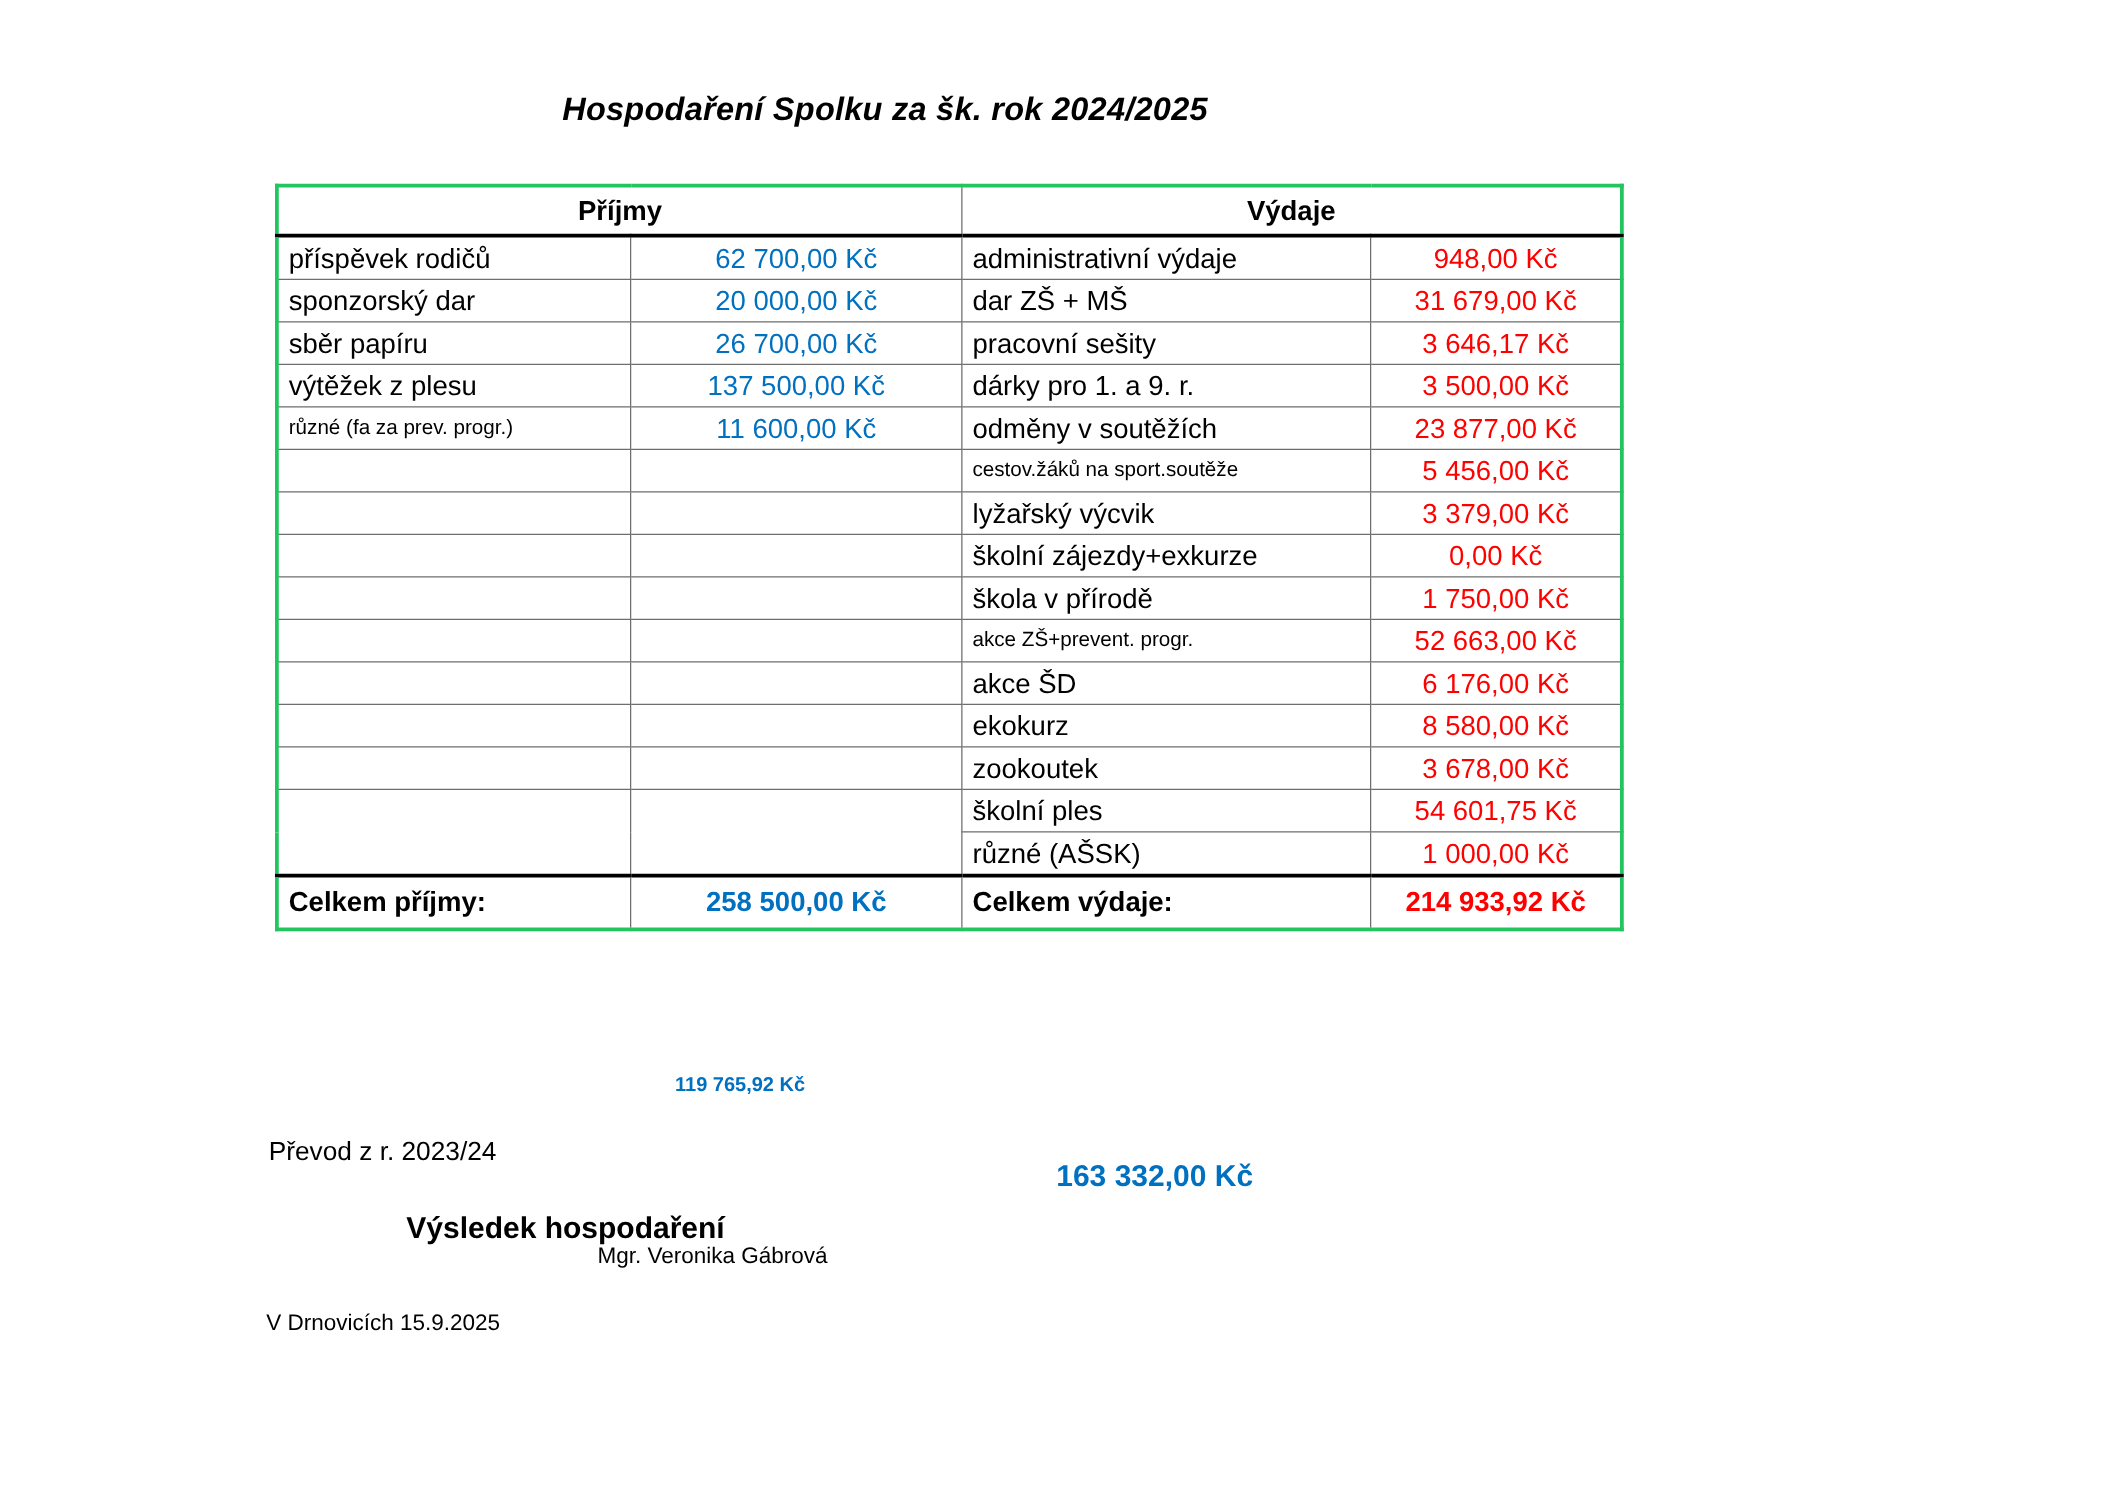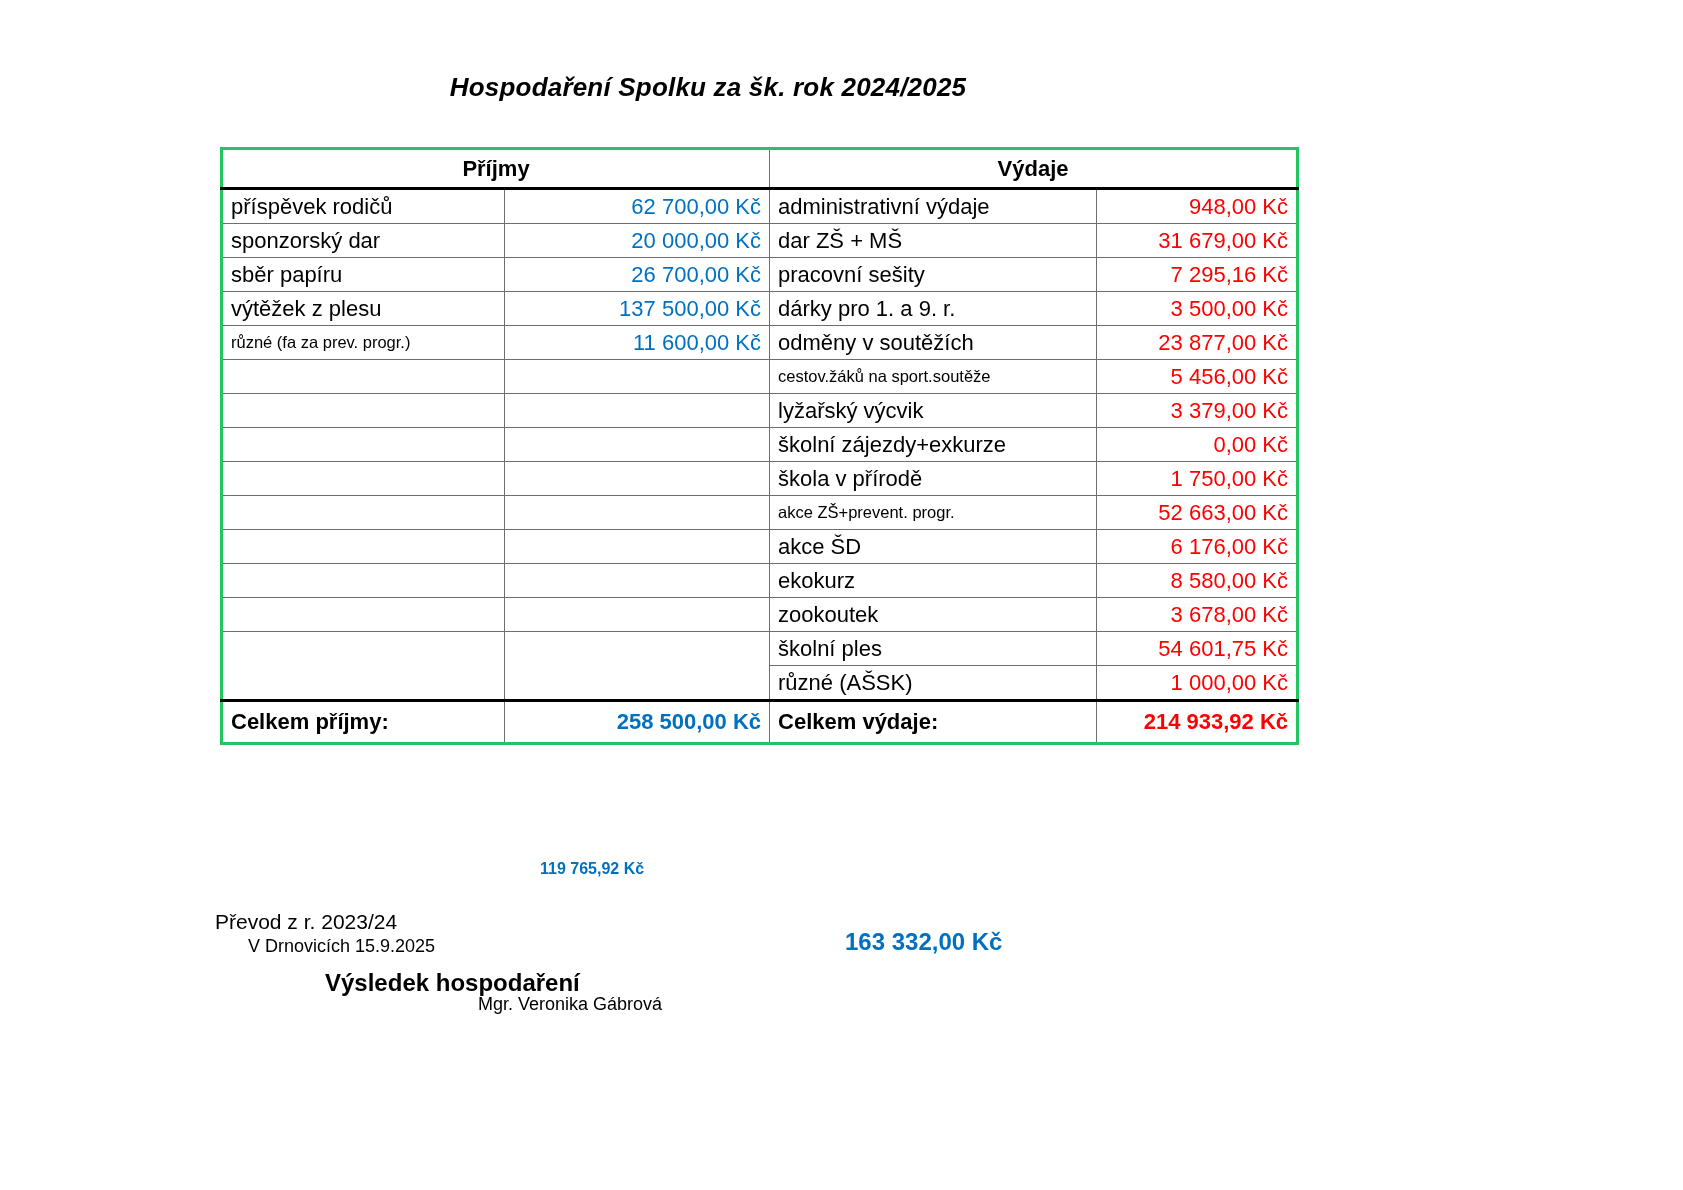--- a/index.html
+++ b/index.html
@@ -48,21 +48,21 @@
   table.fin td {
     border: 1.4px solid #6e6e6e;
     height: 33px;
     font-size: 22px;
     padding: 0 8px;
     overflow: hidden;
     white-space: nowrap;
     vertical-align: middle;
   }
   table.fin td.lbl { text-align: left; }
-  table.fin td.amt { text-align: right; margin-left: 43px; }
+  table.fin td.amt { text-align: center; margin-left: 43px; }
   table.fin td.small { font-size: 16.5px; }
   table.fin tr.totals td {
     border-top: 3px solid #000000;
     height: 40px;
     font-weight: bold;
   }
   .blue { color: #0070C0; }
   .red  { color: #FF0000; }
   .summary-label {
     position: absolute;
@@ -118,21 +118,21 @@
         <tr>
           <td class="lbl">sponzorský dar</td>
           <td class="amt blue">20 000,00 Kč</td>
           <td class="lbl">dar ZŠ + MŠ</td>
           <td class="amt red">31 679,00 Kč</td>
         </tr>
         <tr>
           <td class="lbl">sběr papíru</td>
           <td class="amt blue">26 700,00 Kč</td>
           <td class="lbl">pracovní sešity</td>
-          <td class="amt red">7 295,16 Kč</td>
+          <td class="amt red">3 646,17 Kč</td>
         </tr>
         <tr>
           <td class="lbl">výtěžek z plesu</td>
           <td class="amt blue">137 500,00 Kč</td>
           <td class="lbl">dárky pro 1. a 9. r.</td>
           <td class="amt red">3 500,00 Kč</td>
         </tr>
         <tr>
           <td class="lbl small">různé (fa za prev. progr.)</td>
           <td class="amt blue">11 600,00 Kč</td>
@@ -207,16 +207,16 @@
       </tr>
     </tbody>
   </table>
 
   <div class="summary-label" style="left:215px; top:910px;">Převod z r. 2023/24</div>
   <div class="summary-value blue" style="left:540px; top:860px;">119 765,92 Kč</div>
 
   <div class="result-label" style="left:325px; top:928px;margin-top:41px;">Výsledek hospodaření</div>
   <div class="result-value blue" style="left:845px; top:928px;">163 332,00 Kč</div>
 
-  <div class="footer-text" style="left:213px; top:936px;margin-left:35px;">V Drnovicích 15.9.2025</div>
+  <div class="footer-text" style="left:213px; top:1048px;">V Drnovicích 15.9.2025</div>
   <div class="footer-text" style="left:478px; top:994px;">Mgr. Veronika Gábrová</div>
 
 </div>
 
 </body></html>

